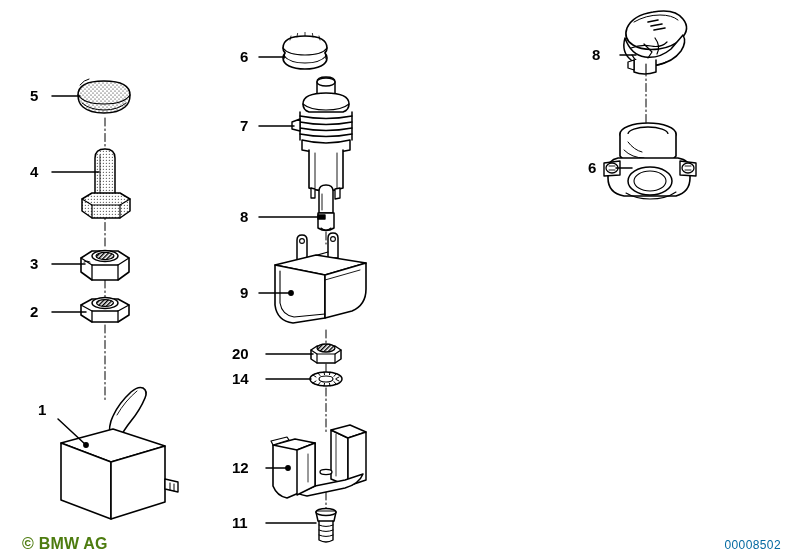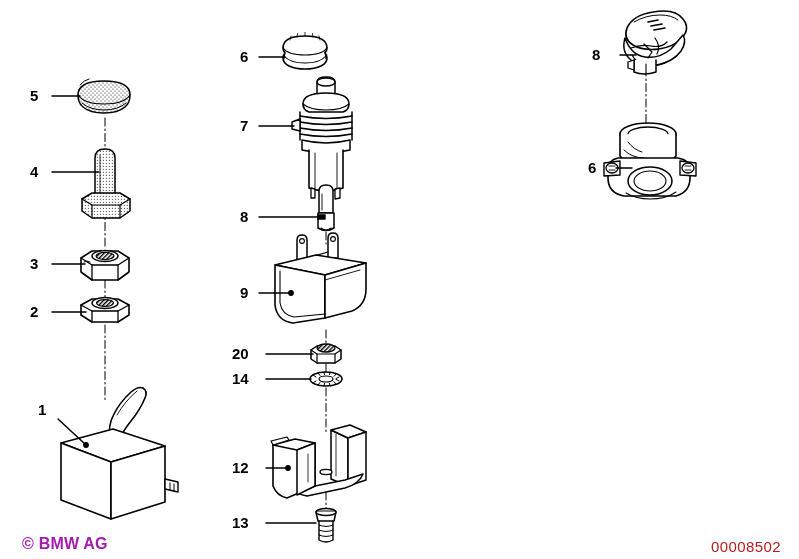--- a/index.html
+++ b/index.html
@@ -32,31 +32,31 @@
     letter-spacing: -0.2px;
     white-space: nowrap;
   }
   .copyright {
     position: absolute;
     left: 22px;
     top: 535px;
     font-family: "Liberation Sans", sans-serif;
     font-weight: bold;
     font-size: 16px;
-    color: #a21caf;
+    color: #4d7c0f;
     letter-spacing: 0.2px;
     white-space: nowrap;
   }
   .refnum {
     position: absolute;
     right: 18px;
     top: 538px;
     font-family: "Liberation Sans", sans-serif;
-    font-size: 15px;
-    color: #b91c1c;
+    font-size: 12px;
+    color: #0369a1;
     letter-spacing: 0.4px;
     white-space: nowrap;
   }
 </style>
 </head>
 <body>
 
 <div id="page">
 
   <svg id="diagram-svg" viewBox="0 0 799 559">
@@ -352,20 +352,20 @@
   <span class="callout-num" style="left:30px;  top:256px;">3</span>
   <span class="callout-num" style="left:30px;  top:164px;">4</span>
   <span class="callout-num" style="left:30px;  top:88px;">5</span>
   <span class="callout-num" style="left:240px; top:49px;">6</span>
   <span class="callout-num" style="left:240px; top:118px;">7</span>
   <span class="callout-num" style="left:240px; top:209px;">8</span>
   <span class="callout-num" style="left:240px; top:285px;">9</span>
   <span class="callout-num" style="left:232px; top:346px;">20</span>
   <span class="callout-num" style="left:232px; top:371px;">14</span>
   <span class="callout-num" style="left:232px; top:460px;">12</span>
-  <span class="callout-num" style="left:232px; top:515px;">13</span>
+  <span class="callout-num" style="left:232px; top:515px;">11</span>
   <span class="callout-num" style="left:592px; top:47px;">8</span>
   <span class="callout-num" style="left:588px; top:160px;">6</span>
 
   <span class="copyright">© BMW AG</span>
   <span class="refnum">00008502</span>
 
 </div>
 
 </body></html>

